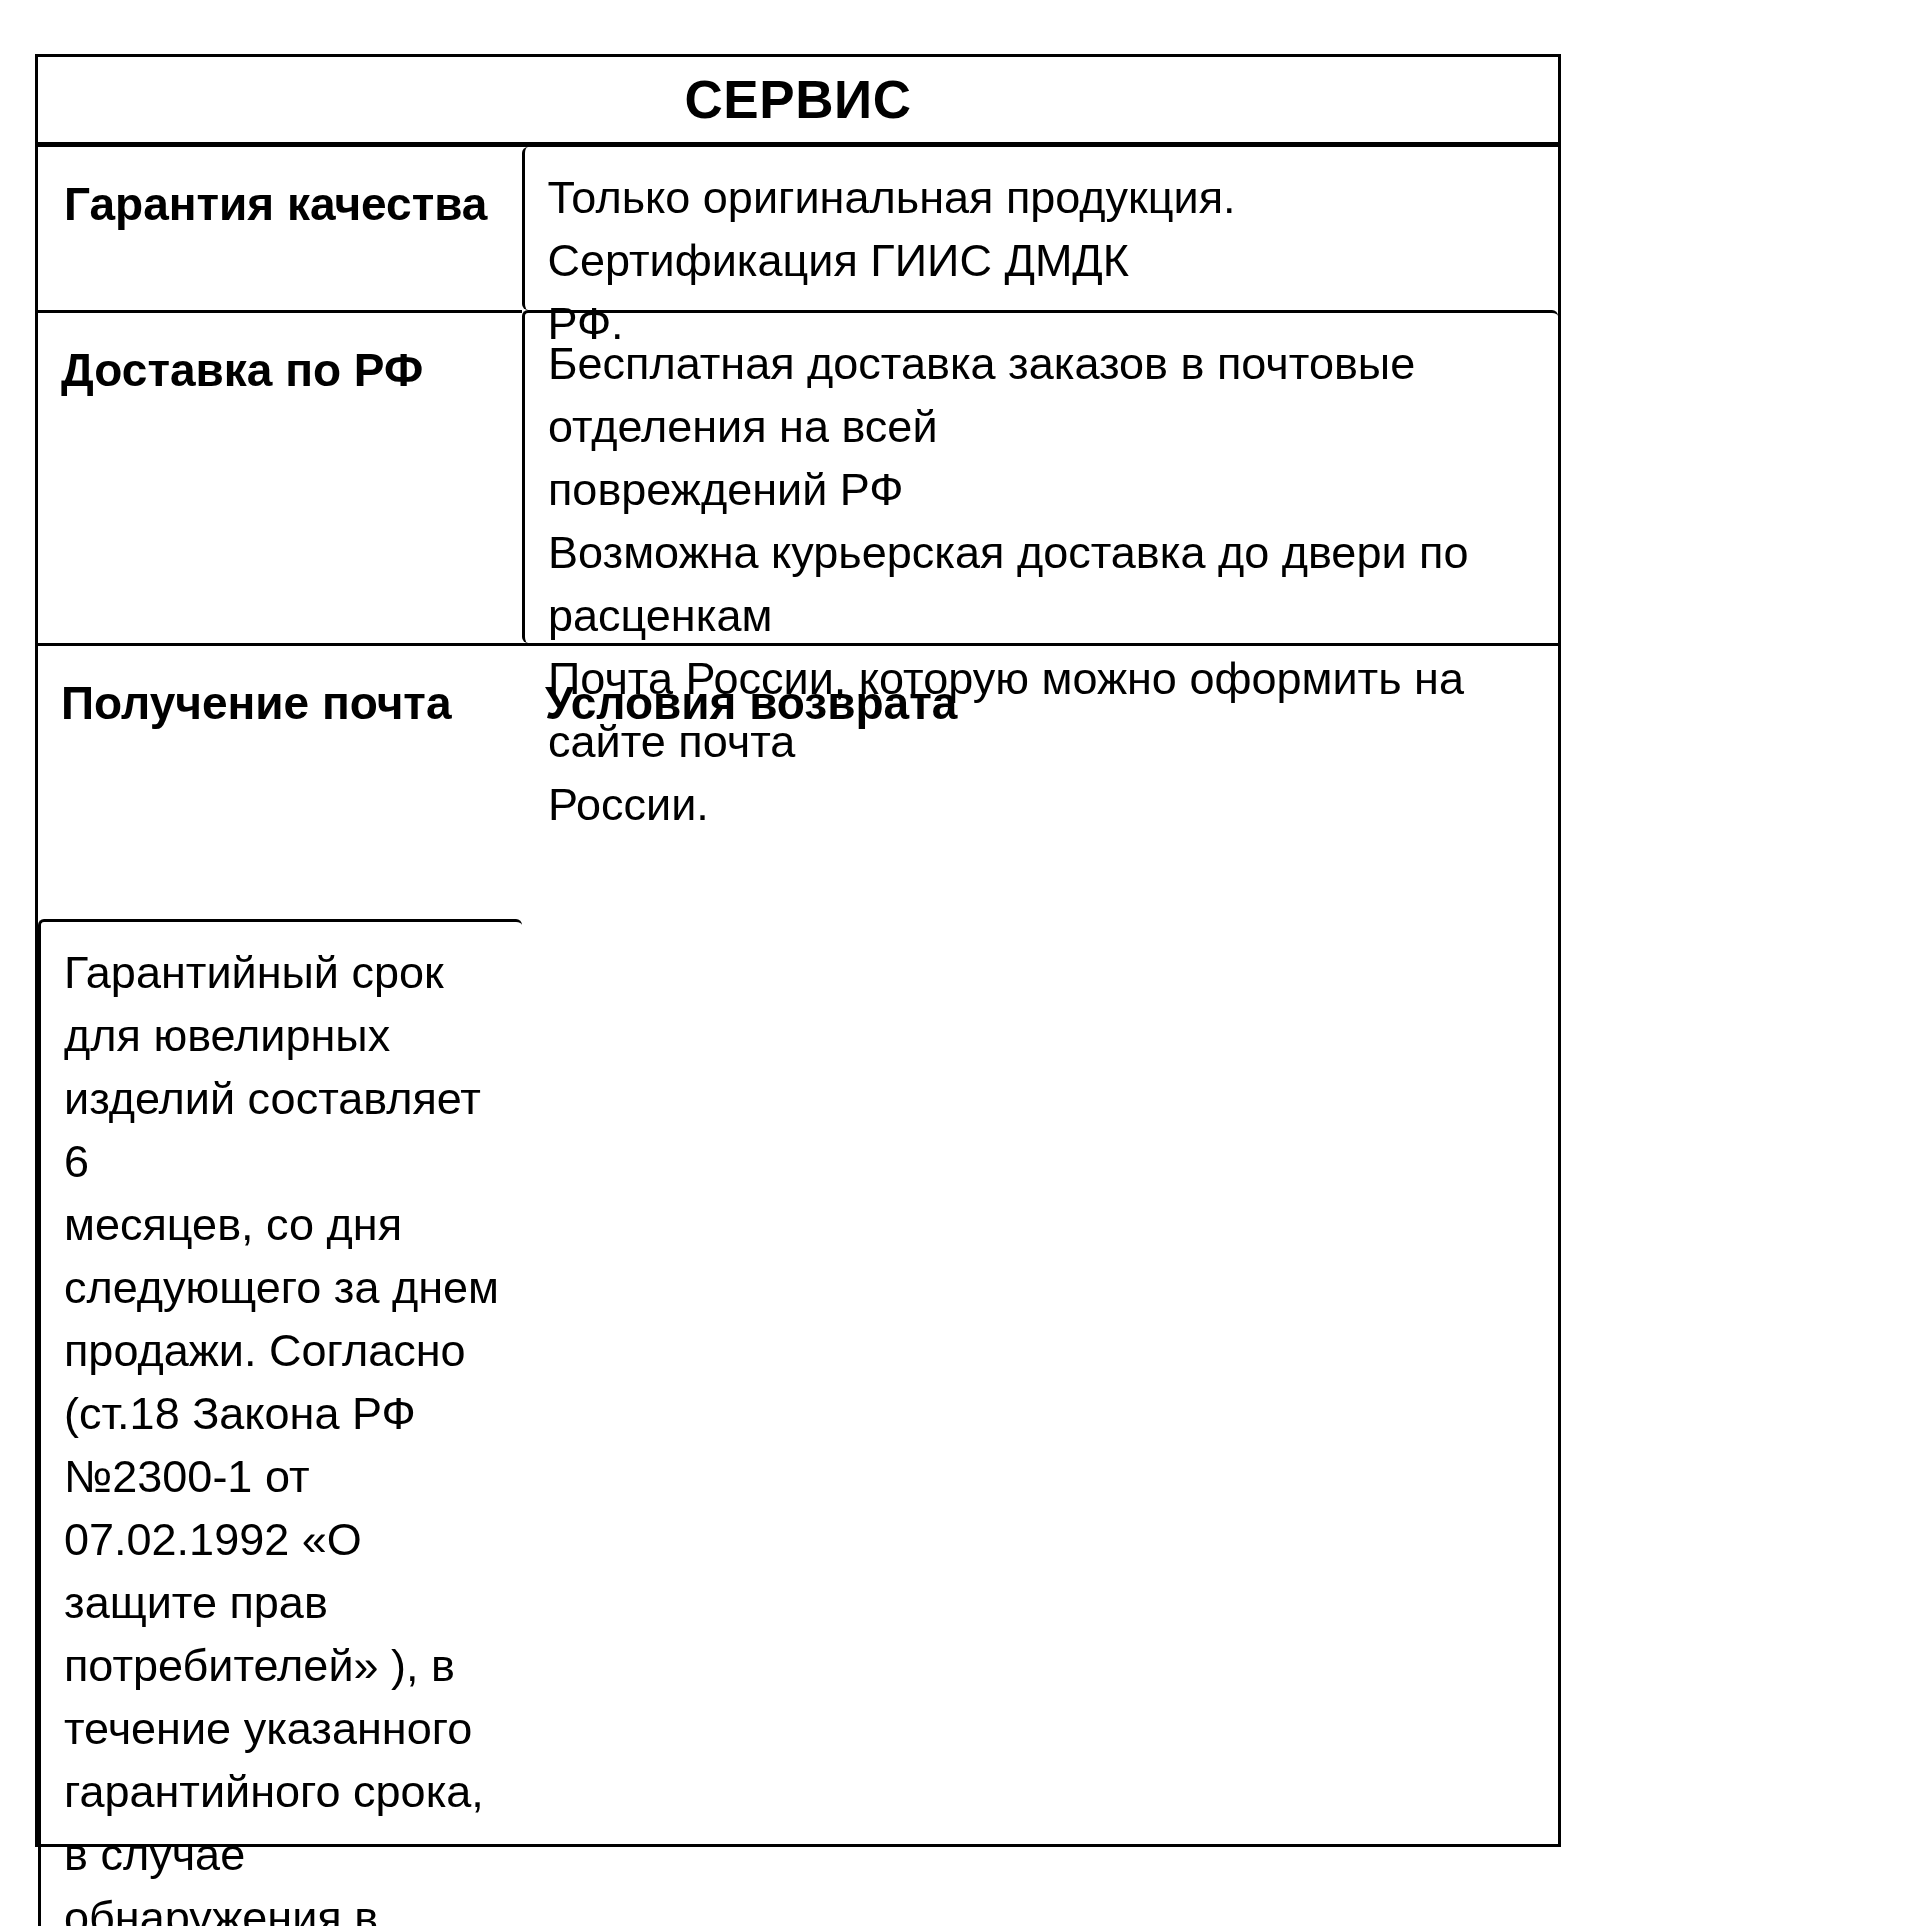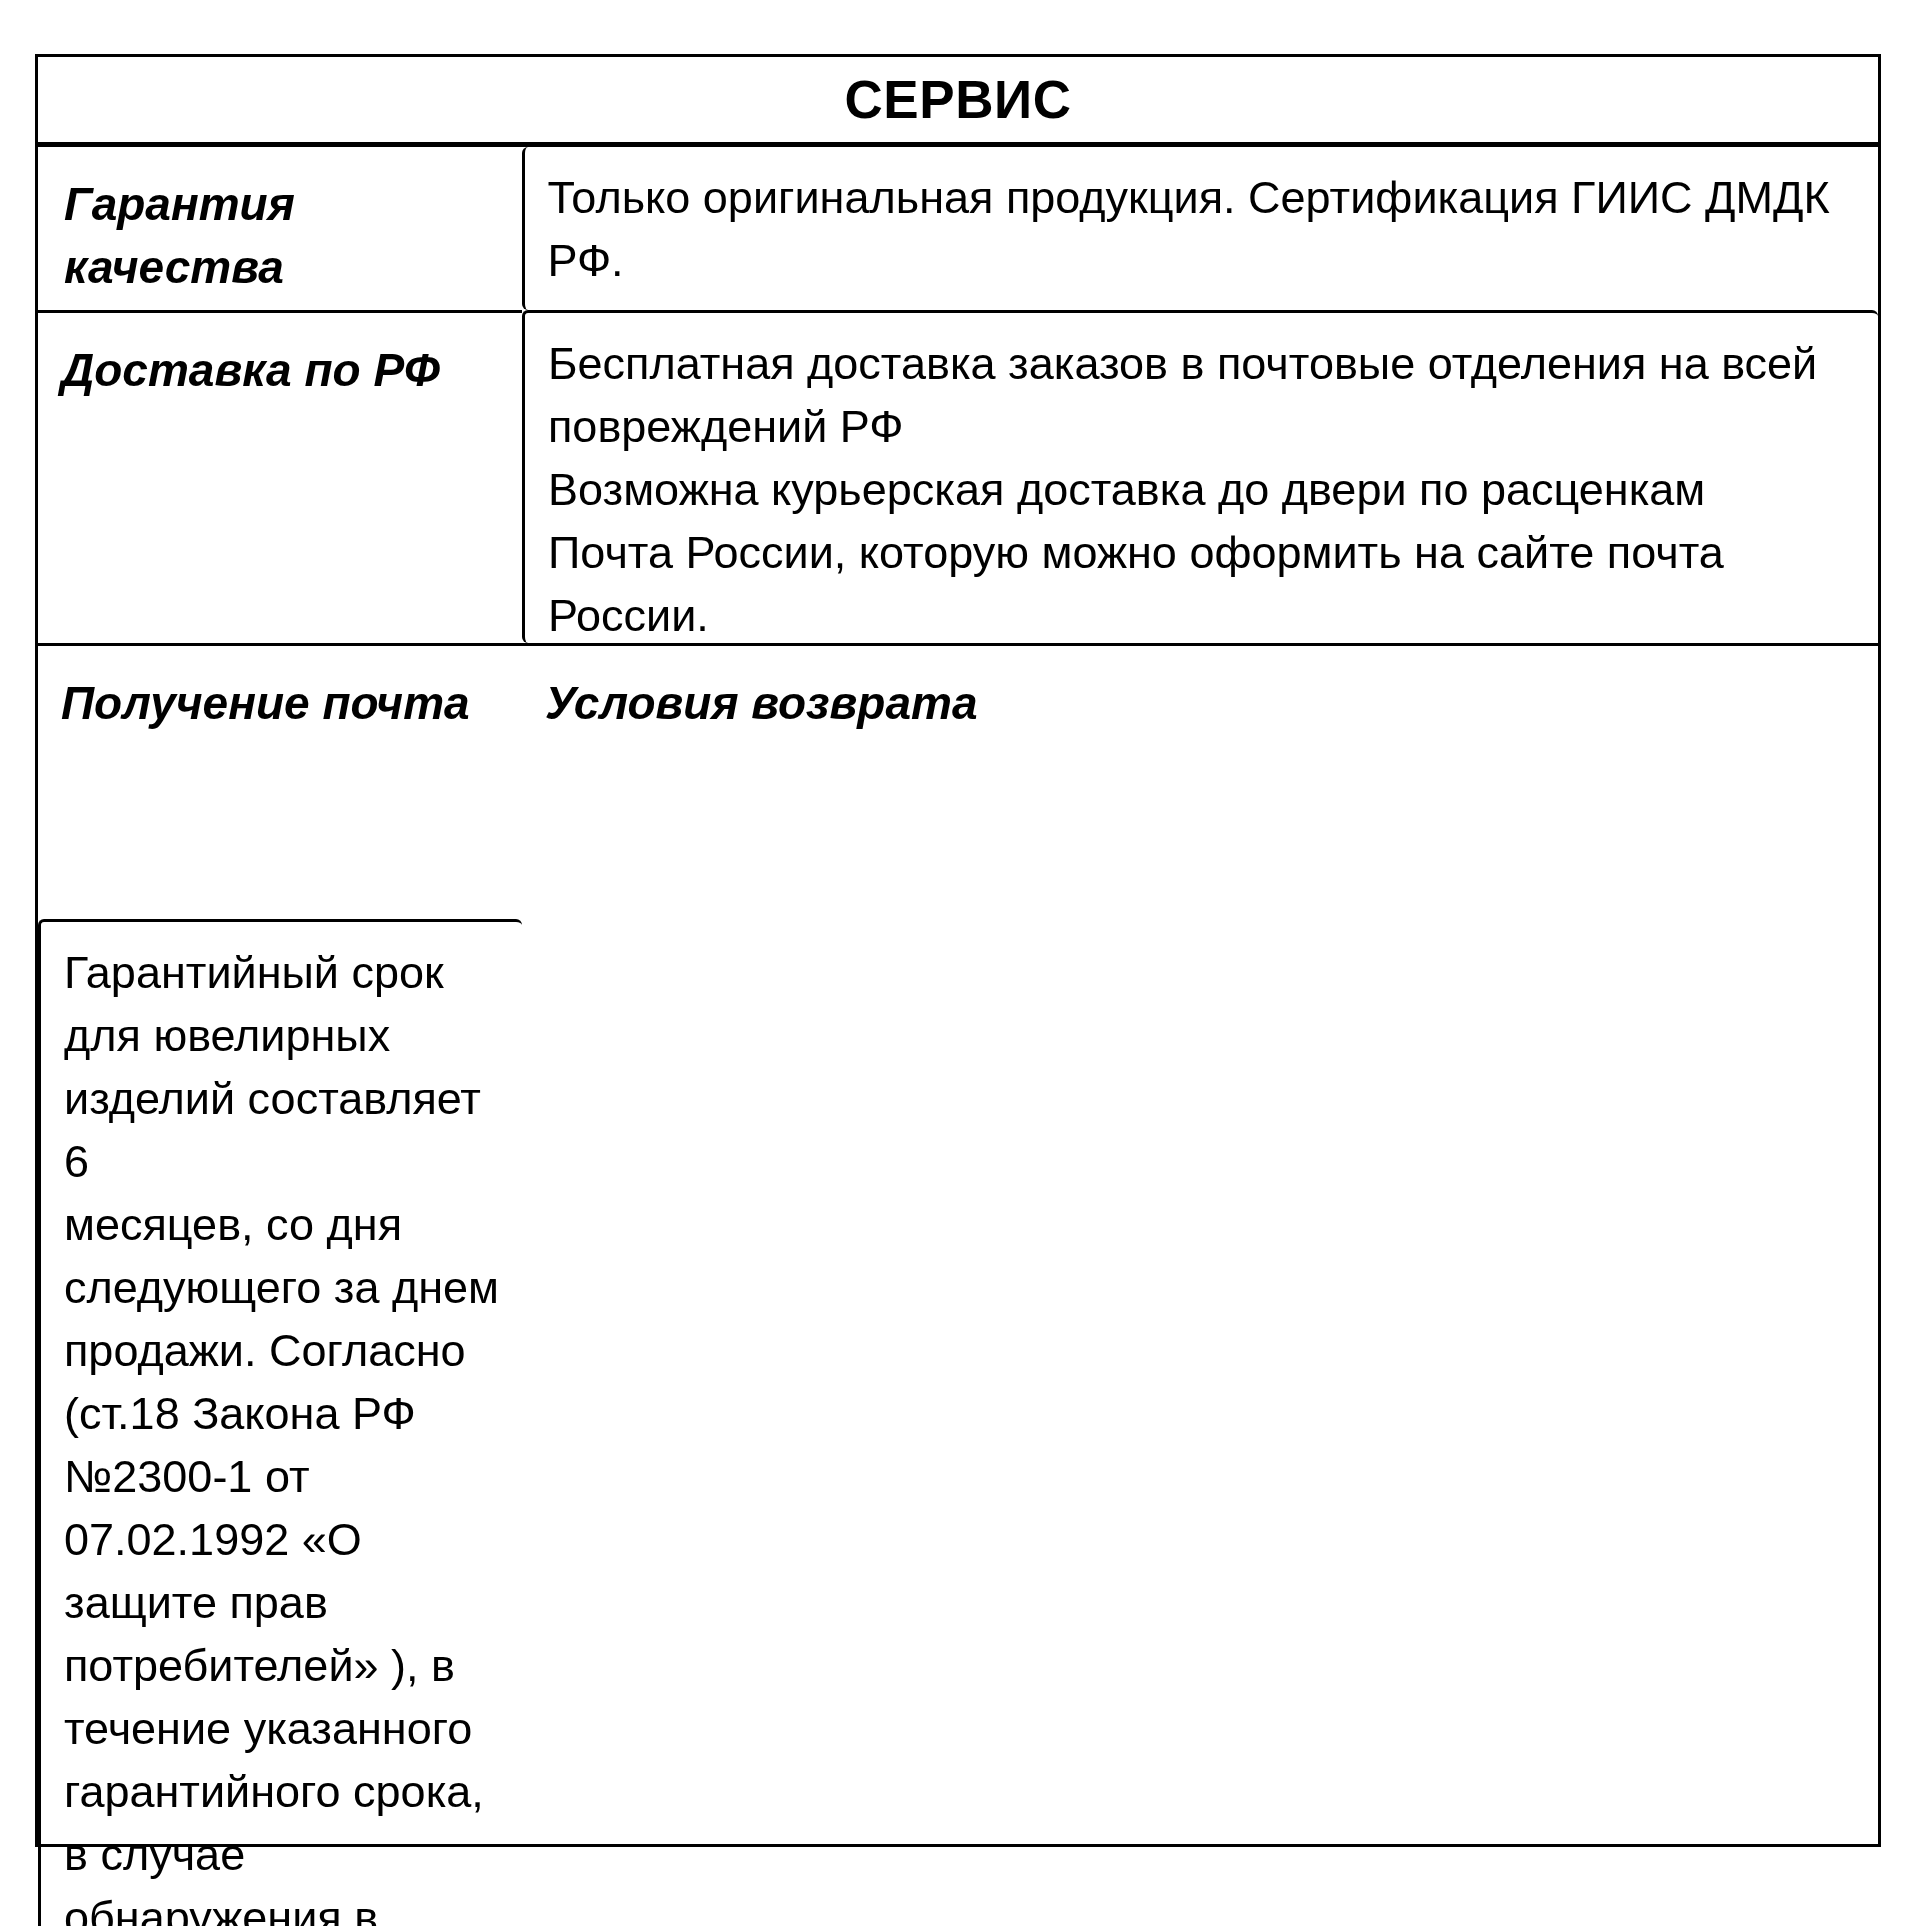--- a/index.html
+++ b/index.html
@@ -11,21 +11,21 @@
     width: 1926px;
     height: 1926px;
     position: relative;
     font-family: "Liberation Sans", "DejaVu Sans", sans-serif;
     color: #000000;
   }
   .service-table {
     position: absolute;
     left: 35px;
     top: 54px;
-    width: 1846px;
+    width: 1526px;
     height: 1793px;
     box-sizing: border-box;
     border: 3.2px solid #000000;
     display: grid;
     grid-template-columns: 484px 1fr;
     grid-template-rows: 90px 163px 333px 276px 1fr;
     background: #ffffff;
   }
   .hdr-cell {
     grid-column: 1 / 3;
@@ -36,21 +36,20 @@
     font-size: 53px;
     font-weight: bold;
     letter-spacing: 0.6px;
   }
   .lbl-cell {
     box-sizing: border-box;
     padding: 26px 13px 0 26px;
     font-size: 46px;
     font-weight: bold;
     line-height: 63px;
-    font-style: italic;
   }
   .cnt-cell {
     box-sizing: border-box;
     border-left: 3.2px solid #000000;
     padding: 19px 19px 13px 22.4px;
     font-size: 45px;
     line-height: 63px;
     white-space: pre-line;
     border-radius: 6px;
   }

